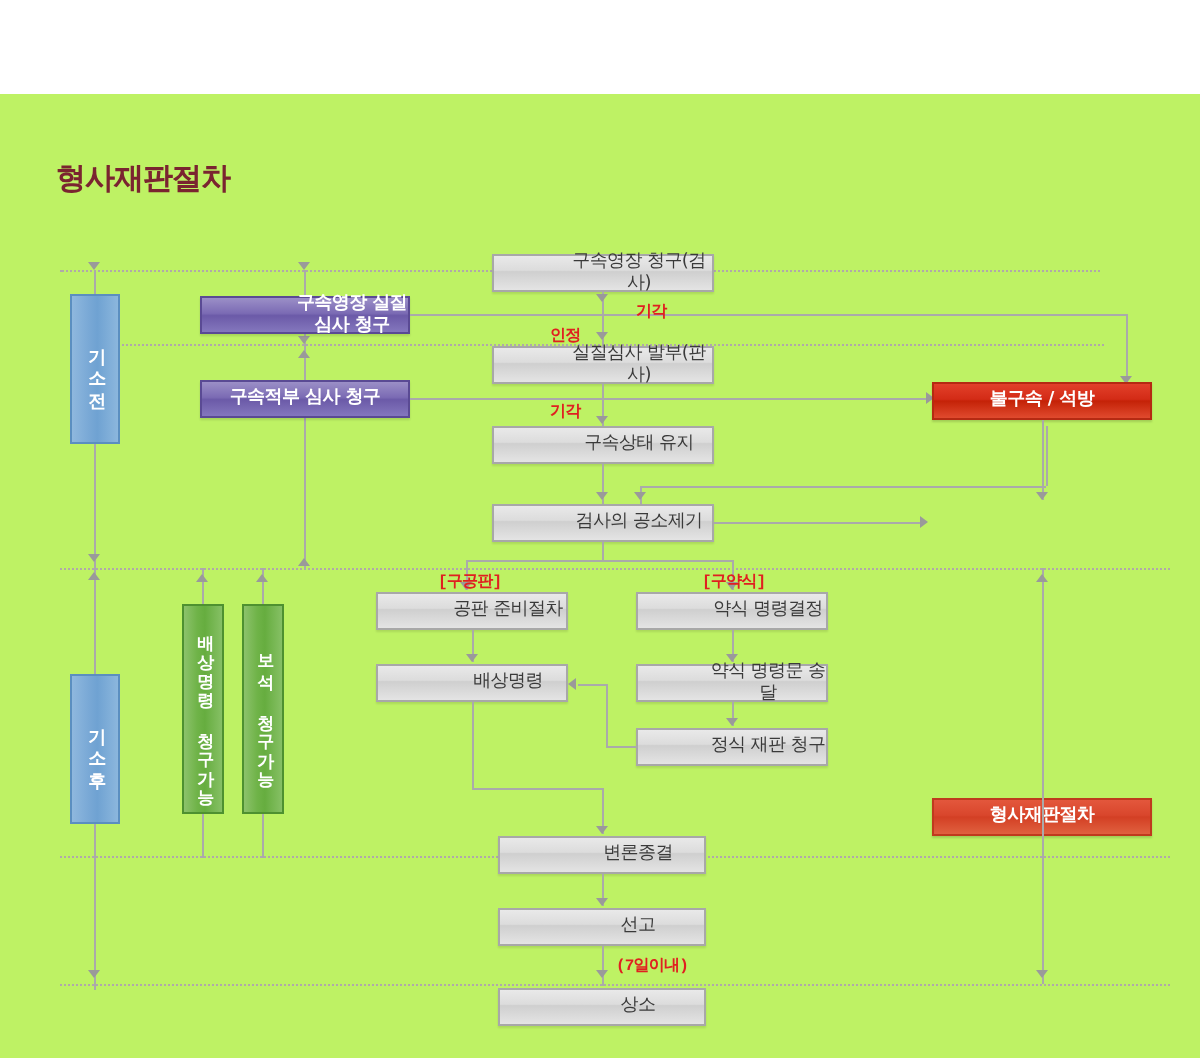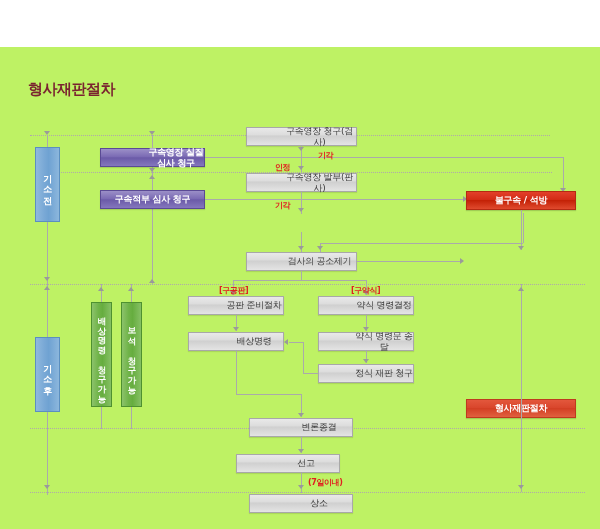--- a/index.html
+++ b/index.html
@@ -137,20 +137,21 @@
   }
 
   
   .anno {
     position: absolute;
     font-size: 8px;
     font-weight: bold;
     color: #e02020;
     letter-spacing: -0.4px;
     white-space: nowrap;
+    font-family: Liberation Mono, monospace;
   }
   .bottom-edge {
     position: absolute;
     left: 0; bottom: 0;
     width: 600px; height: 2px;
     background: #d8d8d8;
   }
 </style>
 </head>
 <body>
@@ -208,25 +209,28 @@
   </div>
 
   <div class="box gray" style="left:246px; top:80px; width:111px; height:19px;">
     <span>구속영장 청구(검사)</span>
   </div>
   <div class="vline" style="left:301px; top:99px; height:27px;"></div>
   <div class="arr-d" style="left:298px; top:100px;"></div>
   <div class="arr-d" style="left:298px; top:119px;"></div>
 
   <div class="box gray" style="left:246px; top:126px; width:111px; height:19px;">
-    <span>구속영장 발부(판사)</span>
+    <span>실질심사 발부(판사)</span>
   </div>
   <div class="vline" style="left:301px; top:145px; height:22px;"></div>
   <div class="arr-d" style="left:298px; top:161px;"></div>
 
+  <div class="box gray" style="left:246px; top:166px; width:111px; height:19px;">
+    <span>구속상태 유지</span>
+  </div>
   <div class="vline" style="left:301px; top:185px; height:20px;"></div>
   <div class="arr-d" style="left:298px; top:199px;"></div>
 
   <div class="box gray" style="left:246px; top:205px; width:111px; height:19px;">
     <span>검사의 공소제기</span>
   </div>
 
   <div class="hline" style="left:301px; top:110px; width:262px;"></div>
   <div class="vline" style="left:563px; top:110px; height:35px;"></div>
   <div class="arr-d" style="left:560px; top:141px;"></div>
@@ -296,21 +300,21 @@
   <div class="hline" style="left:236px; top:347px; width:65px;"></div>
   <div class="vline" style="left:301px; top:347px; height:23px;"></div>
   <div class="arr-d" style="left:298px; top:366px;"></div>
 
   <div class="box gray" style="left:249px; top:371px; width:104px; height:19px;">
     <span>변론종결</span>
   </div>
   <div class="vline" style="left:301px; top:390px; height:16px;"></div>
   <div class="arr-d" style="left:298px; top:402px;"></div>
 
-  <div class="box gray" style="left:236px; top:407px; width:104px; height:19px;text-align:center;">
+  <div class="box gray" style="left:249px; top:407px; width:104px; height:19px;text-align:center;">
     <span>선고</span>
   </div>
   <div class="vline" style="left:301px; top:426px; height:20px;"></div>
   <div class="arr-d" style="left:298px; top:438px;"></div>
 
   <div class="box gray" style="left:249px; top:447px; width:104px; height:19px;">
     <span>상소</span>
   </div>
 
   <div class="anno" style="left:318px; top:103px;">기각</div>

